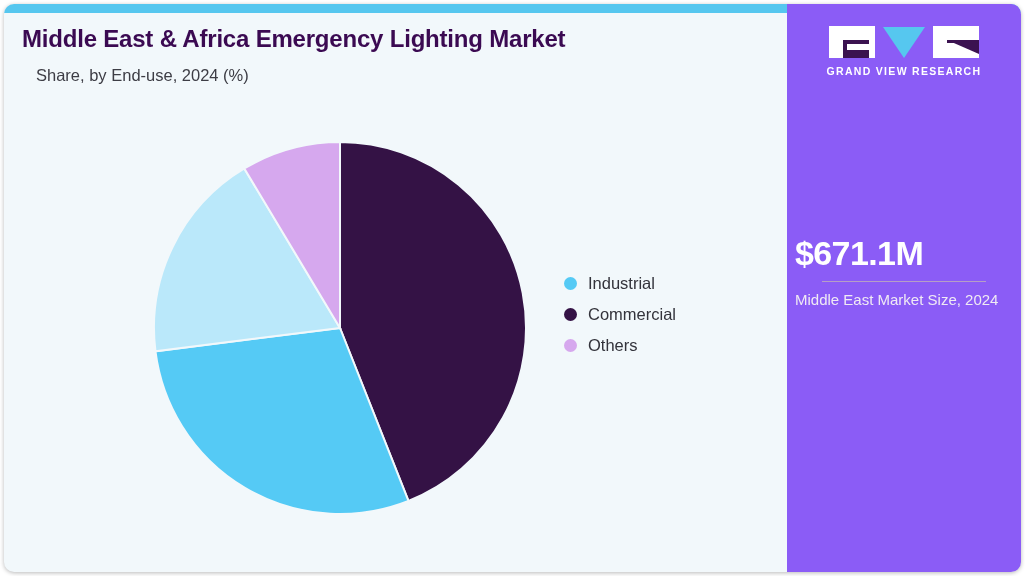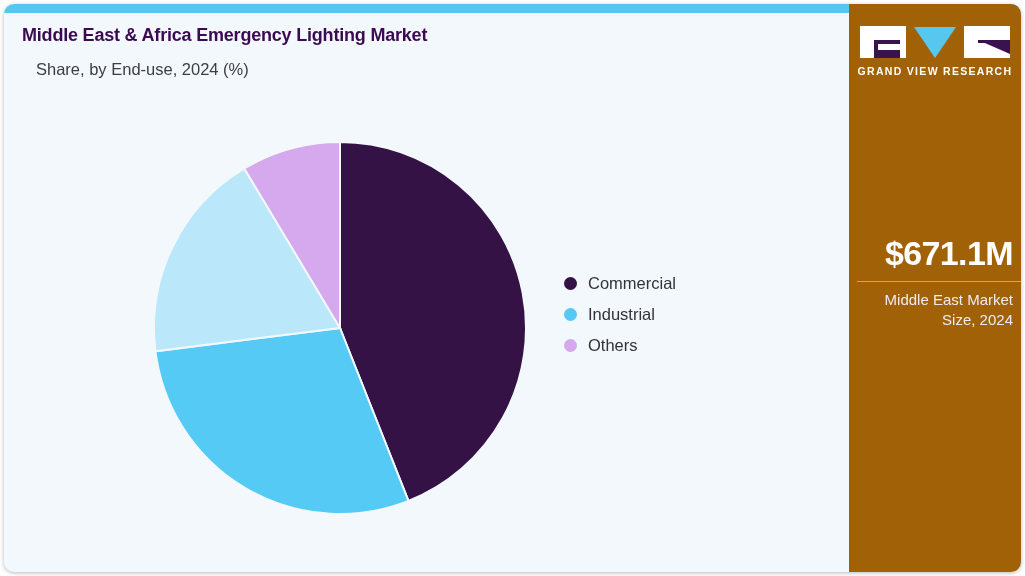--- a/index.html
+++ b/index.html
@@ -36,21 +36,21 @@
   }
 
   
   .header {
     position: absolute;
     left: 18px;
     top: 22px;
     width: 790px;
   }
   .title {
-    font-size: 18px;
+    font-size: 24px;
     font-weight: bold;
     color: #3b0a52;
     letter-spacing: -0.2px;
     margin: 0 0 6px 0;
     line-height: 1.1;
   }
   .subtitle {
     font-size: 16.5px;
     color: #3d3d45;
     margin: 14px;
@@ -95,23 +95,23 @@
     font-size: 16.5px;
     color: #33333b;
     white-space: nowrap;
   }
 
   
   .side-panel {
     position: absolute;
     right: 0;
     top: 0;
-    width: 172px;
+    width: 234px;
     height: 100%;
-    background: #a16207;
+    background: #8b5cf6;
   }
 
   .logo-block {
     position: absolute;
     left: 0;
     top: 22px;
     width: 100%;
     text-align: center;
   }
   .logo-mark {
@@ -125,21 +125,21 @@
     font-weight: bold;
     letter-spacing: 1.3px;
     color: #ffffff;
   }
 
   .stat-block {
     position: absolute;
     left: 0;
     top: 232px;
     width: 100%;
-    text-align: right;
+    text-align: left;
     padding: 0 8px;
     box-sizing: border-box;
   }
   .stat-value {
     font-size: 34px;
     font-weight: bold;
     color: #ffffff;
     letter-spacing: -0.6px;
     line-height: 1.05;
   }
@@ -195,26 +195,26 @@
             <path d="M 186 186 L 186 0 A 186 186 0 0 1 254.4711667993501 358.93842637521476 Z" fill="#341245" stroke="#f2f8fb" stroke-width="2"></path>
             <path d="M 186 186 L 254.4711667993501 358.93842637521476 A 186 186 0 0 1 1.4666655555071486 209.31198144296064 Z" fill="#55caf5" stroke="#f2f8fb" stroke-width="2"></path>
             <path d="M 186 186 L 1.4666655555071486 209.31198144296064 A 186 186 0 0 1 90.31424671663974 26.50004194798072 Z" fill="#bae8fa" stroke="#f2f8fb" stroke-width="2"></path>
             <path d="M 186 186 L 90.31424671663974 26.50004194798072 A 186 186 0 0 1 185.99999999999997 0 Z" fill="#d6a8ee" stroke="#f2f8fb" stroke-width="2"></path>
           </g>
       </svg>
     </div>
 
     <div class="legend">
       <div class="legend-item">
+        <span class="legend-dot" style="background:#55caf5"></span>
+        <span class="legend-label">Industrial</span>
+      </div>
+      <div class="legend-item">
         <span class="legend-dot" style="background:#341245"></span>
         <span class="legend-label">Commercial</span>
-      </div>
-      <div class="legend-item">
-        <span class="legend-dot" style="background:#55caf5"></span>
-        <span class="legend-label">Industrial</span>
       </div>
       <div class="legend-item">
         <span class="legend-dot" style="background:#d6a8ee"></span>
         <span class="legend-label">Others</span>
       </div>
     </div>
 
   </div>
 
   <div class="side-panel">

